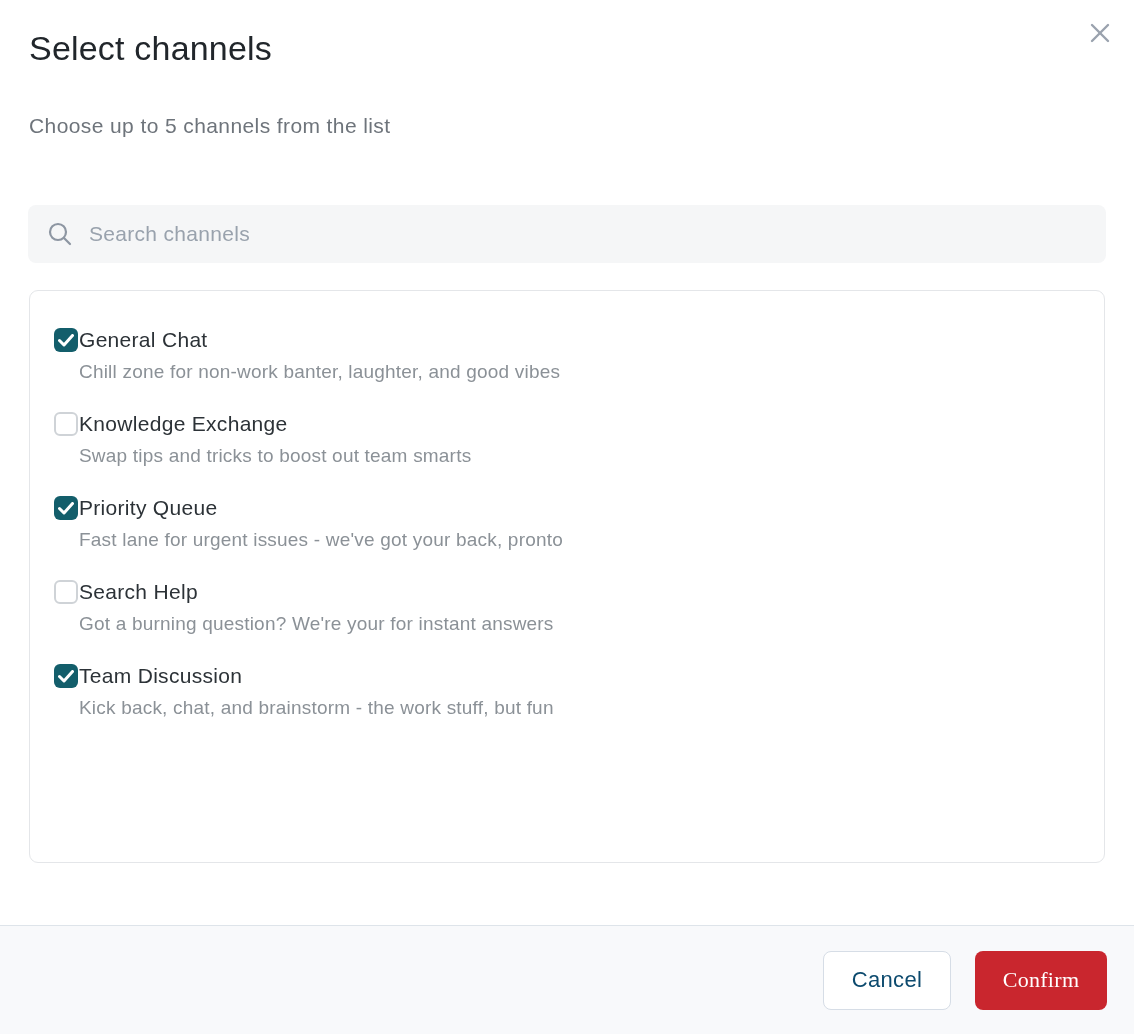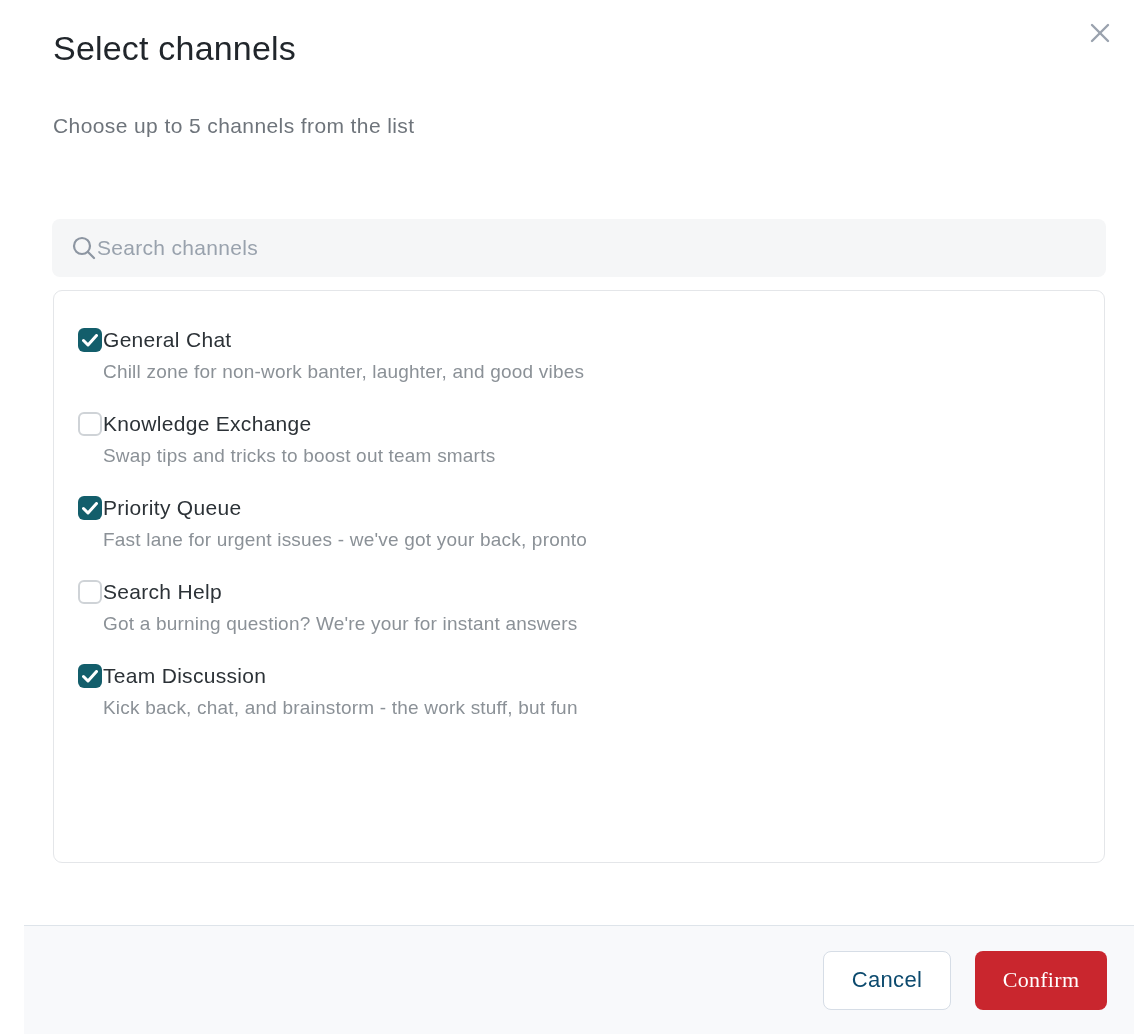--- a/index.html
+++ b/index.html
@@ -2,42 +2,42 @@
 <html style="--check-color: #135e6b; --confirm-color: #c9262e;"><head>
 <meta charset="utf-8">
 <style>
   * { box-sizing: border-box; margin: 0; padding: 0; }
   html, body {
     width: 1134px; height: 1034px;
     font-family: "Liberation Sans", sans-serif;
     background: #ffffff;
     overflow: hidden;
   }
-  .modal { position: absolute; inset: 0; background: #ffffff; margin-left: 24px; }
+  .modal { position: absolute; inset: 0; background: #ffffff; }
 
   .modal-title {
     position: absolute; left: 29px; top: 29px;
     font-size: 34px; font-weight: 500; color: #21262b;
     letter-spacing: 0.2px;
   }
   .close-btn {
     position: absolute; right: 20px; top: 19px;
     width: 28px; height: 28px;
     background: transparent; border: none; cursor: pointer;
     display: flex; align-items: center; justify-content: center;
   }
   .modal-subtitle {
     position: absolute; left: 29px; top: 114px;
     font-size: 21px; color: #6e747b; letter-spacing: 0.4px;
   }
 
   .search-bar {
-    position: absolute; left: 28px; right: 28px; top: 219px; height: 58px;
+    position: absolute; left: 28px; right: 28px; top: 205px; height: 58px;
     background: #f5f6f7; border-radius: 8px;
-    display: flex; align-items: center; gap: 0;
+    display: flex; align-items: center; gap: 16px;
     padding: 0 19px;
   }
   .search-bar input {
     flex: 1; border: none; background: transparent; outline: none;
     font-family: "Liberation Sans", sans-serif;
     font-size: 21px; color: #3a4046; letter-spacing: 0.3px;
   }
   .search-bar input::placeholder { color: #99a2ad; }
 
   .channel-list {

